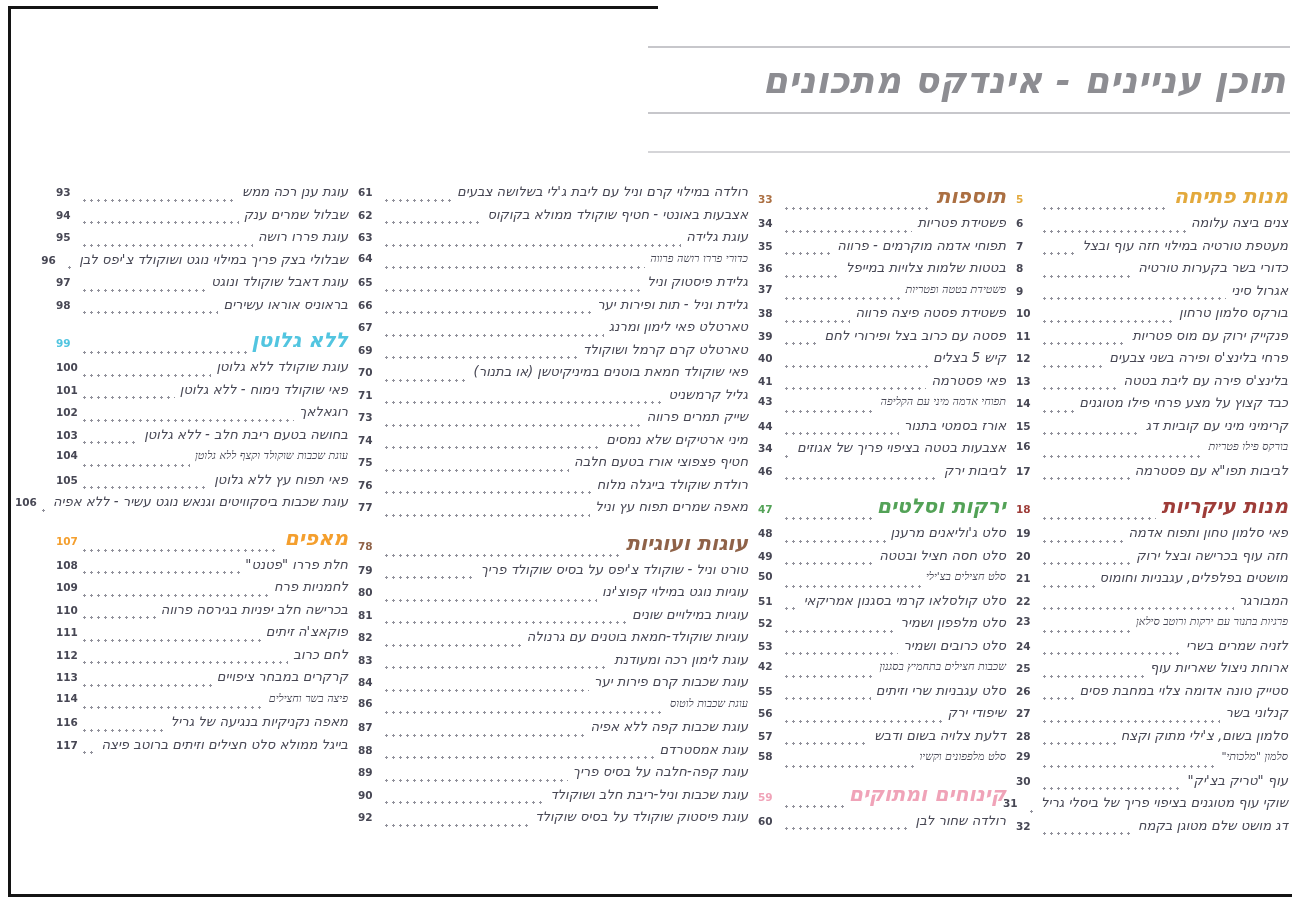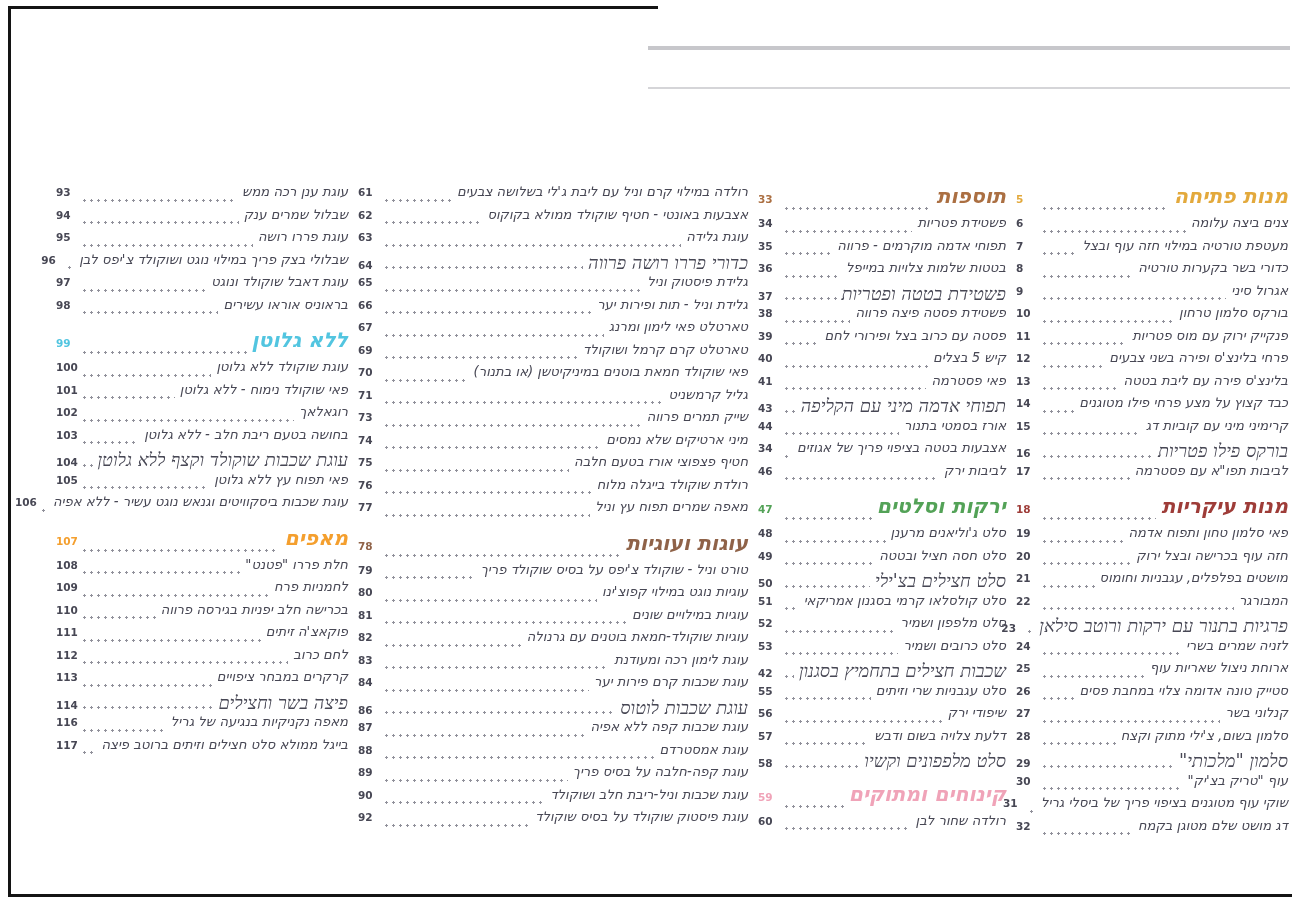--- a/index.html
+++ b/index.html
@@ -46,32 +46,33 @@
     background-image:radial-gradient(circle at 1.5px 1.5px,#90909a 1.05px,transparent 1.35px);
     background-size:7px 3px;background-repeat:repeat-x;
   }
   .row .num{
     flex:0 0 auto;min-width:22px;direction:ltr;text-align:left;
     font-style:normal;font-size:10.5px;font-weight:bold;color:inherit;
   }
   .row.header{height:31px;font-size:20.5px;font-weight:bold;margin-top:9px;}
   .col > .row.header:first-child{margin-top:0;}
   .row.script .label{
-    font-family:"DejaVu Serif",serif;font-size:18px;font-weight:normal;
+    font-family:"DejaVu Serif",serif;font-size:11px;font-weight:normal;
   }
 </style>
 </head>
 <body data-name="cookbook-toc-page">
 
 <div class="frame frame-left" data-name="page-frame-left"></div>
 <div class="frame frame-top" data-name="page-frame-top"></div>
 <div class="frame frame-bottom" data-name="page-frame-bottom"></div>
 
 <div class="title-block" data-name="title-block">
   <div class="rule" data-name="title-rule-top"></div>
+  <div class="page-title" data-name="page-title">תוכן עניינים - אינדקס מתכונים</div>
   <div class="rule" data-name="title-rule-bottom"></div>
   <div class="rule light" data-name="title-rule-secondary"></div>
 </div>
 
 <div class="toc" data-name="toc-columns">
     <div class="col" data-name="column-starters-mains">
       <div class="row header" data-name="section-header-row" style="color: rgb(227, 169, 60);">
         <span class="label" data-name="section-title">מנות פתיחה</span>
         <span class="leader" data-name="dotted-leader"></span>
         <span class="num" data-name="page-number">5</span>

